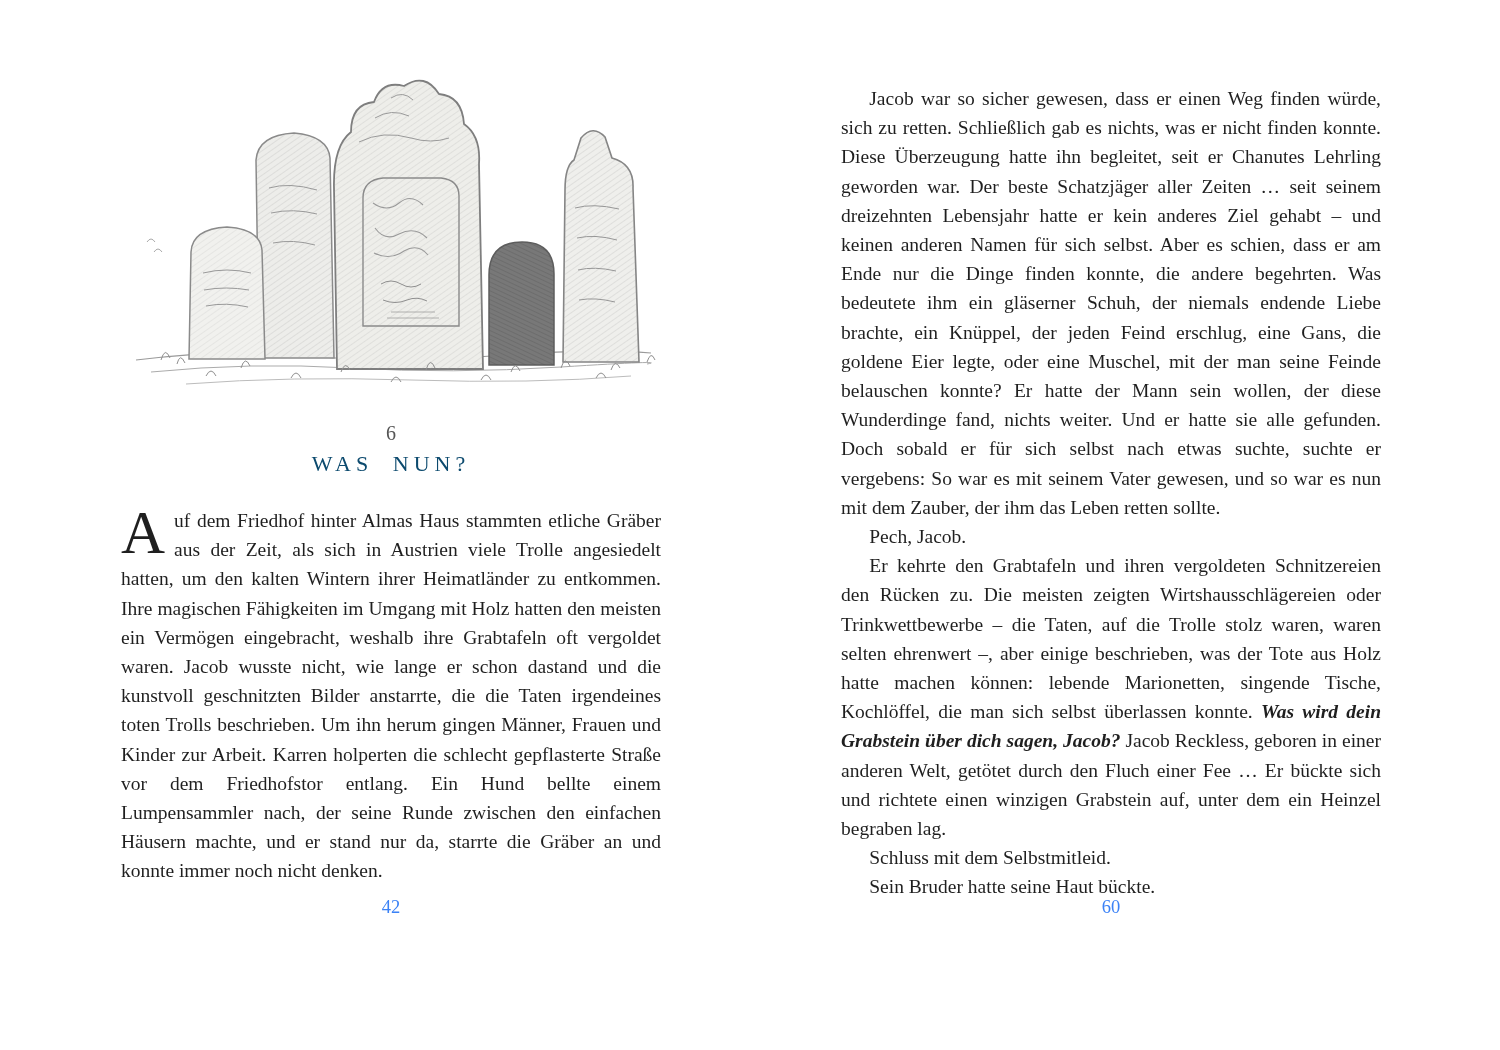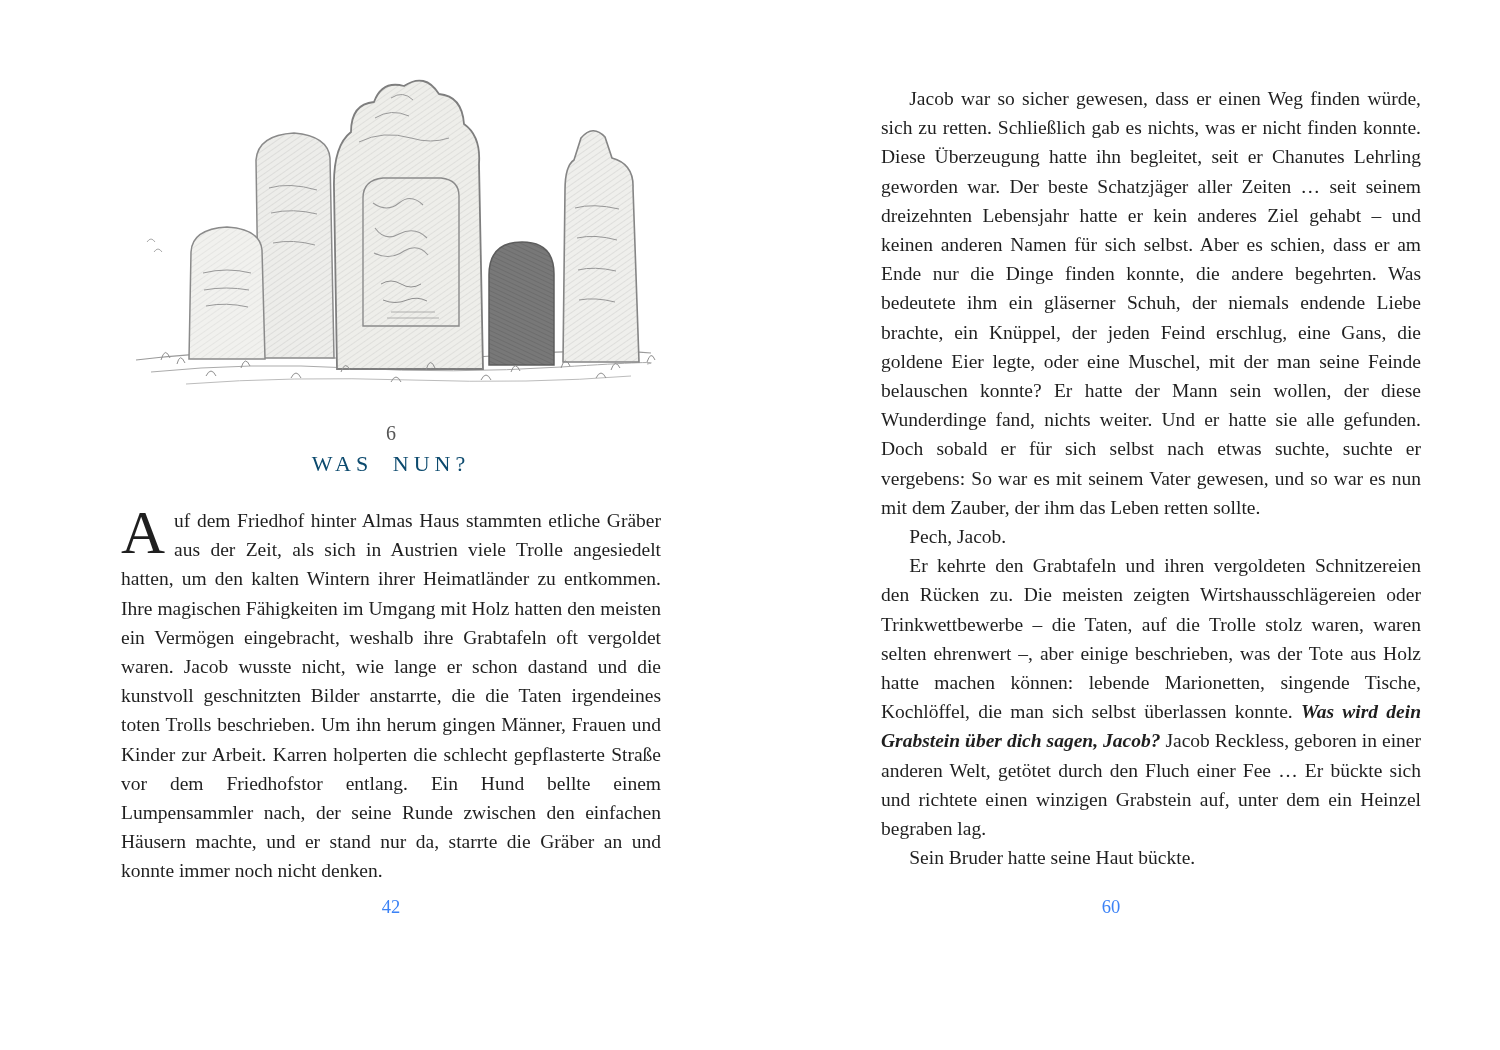--- a/index.html
+++ b/index.html
@@ -20,21 +20,21 @@
   .chapter-number {
     position:absolute; top:422px; left:0; width:100%;
     text-align:center; font-size:20px; color:#555;
   }
   .chapter-title {
     position:absolute; top:451px; left:0; width:100%;
     text-align:center; font-size:22px; letter-spacing:5px; word-spacing:9px; color:#0c4a6e;
   }
 
   .body-left { position:absolute; top:506px; left:0; width:540px; }
-  .right-text { position:absolute; top:84px; left:0; width:540px;margin-left:40px; }
+  .right-text { position:absolute; top:84px; left:0; width:540px; }
 
   p.body-par {
     font-size:19.5px; line-height:29.2px;
     text-align:justify;
     hyphens:auto; -webkit-hyphens:auto;
     color:#1f1f1f;
   }
   .right-text p.body-par { text-indent:1.45em; }
 
   .dropcap {
@@ -116,19 +116,20 @@
 
     <div class="pagenum">42</div>
   </div>
 
   <div class="page page-right">
     <div class="right-text">
 
     <p class="body-par"><span>Jacob war so sicher gewesen, dass er einen Weg finden würde, sich zu retten. Schließlich gab es nichts, was er nicht finden konnte. Diese Überzeugung hatte ihn begleitet, seit er Chanutes Lehrling geworden war. Der beste Schatzjäger aller Zeiten … seit seinem dreizehnten Lebensjahr hatte er kein anderes Ziel gehabt – und keinen anderen Namen für sich selbst. Aber es schien, dass er am Ende nur die Dinge finden konnte, die andere begehrten. Was bedeutete ihm ein gläserner Schuh, der niemals endende Liebe brachte, ein Knüppel, der jeden Feind erschlug, eine Gans, die goldene Eier legte, oder eine Muschel, mit der man seine Feinde belauschen konnte? Er hatte der Mann sein wollen, der diese Wunderdinge fand, nichts weiter. Und er hatte sie alle gefunden. Doch sobald er für sich selbst nach etwas suchte, suchte er vergebens: So war es mit seinem Vater gewesen, und so war es nun mit dem Zauber, der ihm das Leben retten sollte.</span></p>
         <p class="body-par"><span class="italic">Pech, Jacob.</span></p>
         <p class="body-par"><span>Er kehrte den Grabtafeln und ihren vergoldeten Schnitzereien den Rücken zu. Die meisten zeigten Wirtshausschlägereien oder Trinkwettbewerbe – die Taten, auf die Trolle stolz waren, waren selten ehrenwert –, aber einige beschrieben, was der Tote aus Holz hatte machen können: lebende Marionetten, singende Tische, Kochlöffel, die man sich selbst überlassen konnte. </span><span class="bold-italic">Was wird dein Grabstein über dich sagen, Jacob?</span><span> Jacob Reckless, geboren in einer anderen Welt, getötet durch den Fluch einer Fee … Er bückte sich und richtete einen winzigen Grabstein auf, unter dem ein Heinzel begraben lag.</span></p>
+        <p class="body-par"><span>Schluss mit dem Selbstmitleid.</span></p>
         <p class="body-par"><span>Sein Bruder hatte seine Haut bückte.</span></p>
       </div>
 
     <div class="pagenum">60</div>
   </div>
 
 </div>
 
 </body></html>

